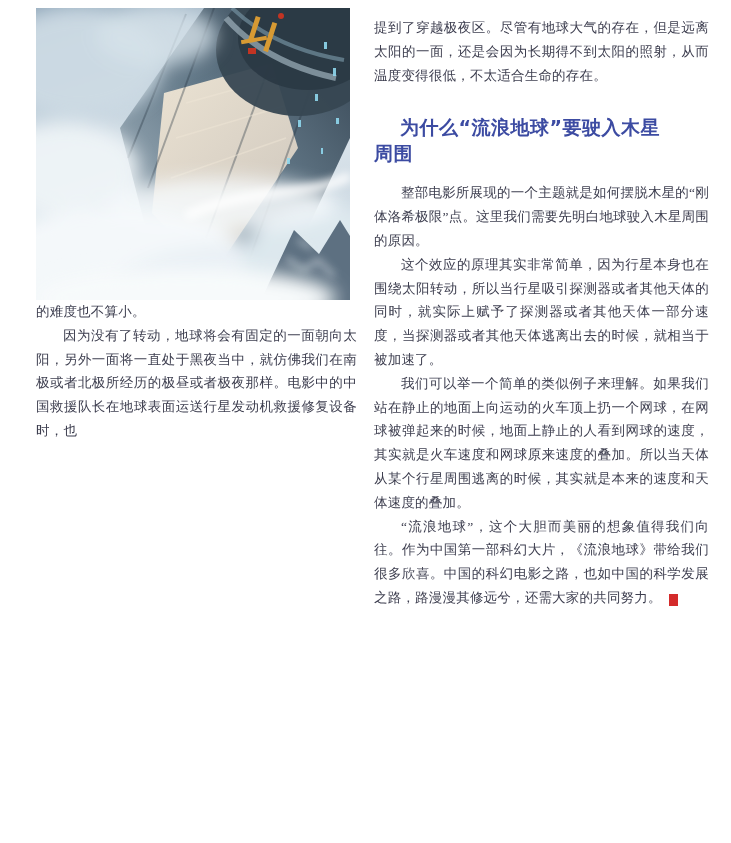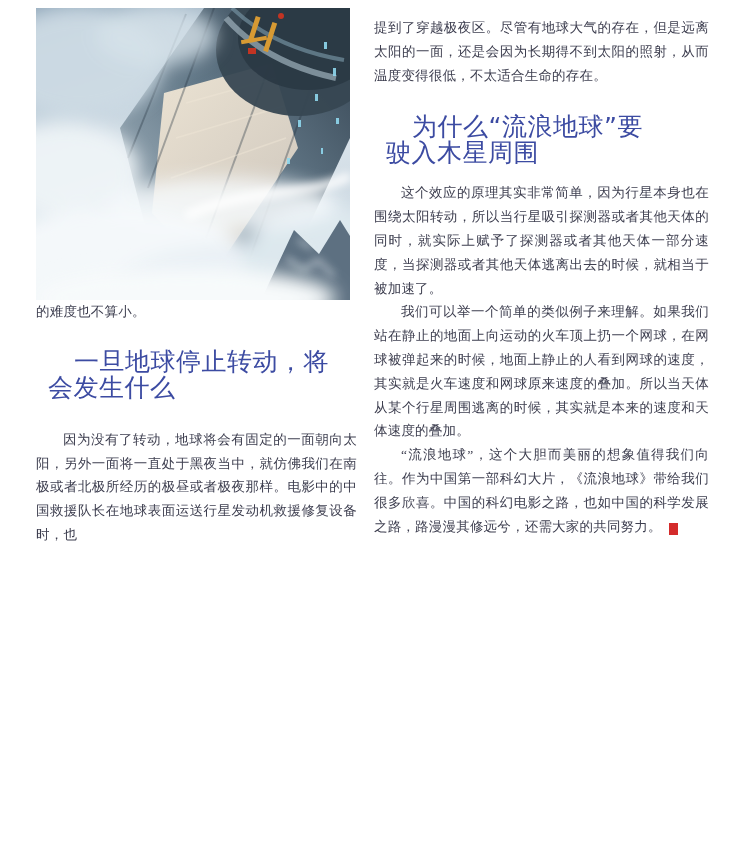--- a/index.html
+++ b/index.html
@@ -26,24 +26,24 @@
     font-size:13.5px;
     line-height:23.8px;
     color:#3d3e4f;
     text-align:justify;
     text-justify:inter-ideograph;
     letter-spacing:0.2px;
   }
   p.indent{text-indent:2em;}
   .tail{margin-top:19px;}
   h2.heading{
-    margin:12px;
+    margin:0;
     font-family:"DejaVu Sans","Liberation Sans",sans-serif;
-    font-weight:400;
-    font-size:25px;
+    font-weight:700;
+    font-size:19px;
     line-height:26px;
     color:#3c4ba2;
     text-indent:26px;
     letter-spacing:0.5px;
   }
   .col-left h2.heading{margin-top:25px;margin-bottom:27px;}
   .col-right h2.heading{margin-top:27px;margin-bottom:15px;padding-right:30px;}
   .endmark{
     display:inline-block;
     width:9px;height:12px;
@@ -148,31 +148,31 @@
         <g stroke="#e8eef2" stroke-width="3" fill="none" opacity="0.85" filter="url(#soft2)">
           <path d="M250,250 L268,262 L282,252 L298,268"></path>
           <path d="M262,232 L276,240"></path>
         </g>
         <ellipse cx="150" cy="290" rx="150" ry="30" fill="#f7fafb" filter="url(#soft)"></ellipse>
       </svg>
     </figure>
 
     <p class="body tail">的难度也不算小。</p>
 
-    <h2 class="heading">一旦地球停止转动，将会发生什么</h2>
 
     <p class="body indent">因为没有了转动，地球将会有固定的一面朝向太阳，另外一面将一直处于黑夜当中，就仿佛我们在南极或者北极所经历的极昼或者极夜那样。电影中的中国救援队长在地球表面运送行星发动机救援修复设备时，也</p>
   </div>
 
   <div class="col col-right">
 
     <p class="body">提到了穿越极夜区。尽管有地球大气的存在，但是远离太阳的一面，还是会因为长期得不到太阳的照射，从而温度变得很低，不太适合生命的存在。</p>
 
     <h2 class="heading">为什么“流浪地球”要驶入木星周围</h2>
 
+    <p class="body indent">整部电影所展现的一个主题就是如何摆脱木星的“刚体洛希极限”点。这里我们需要先明白地球驶入木星周围的原因。</p>
     <p class="body indent">这个效应的原理其实非常简单，因为行星本身也在围绕太阳转动，所以当行星吸引探测器或者其他天体的同时，就实际上赋予了探测器或者其他天体一部分速度，当探测器或者其他天体逃离出去的时候，就相当于被加速了。</p>
     <p class="body indent">我们可以举一个简单的类似例子来理解。如果我们站在静止的地面上向运动的火车顶上扔一个网球，在网球被弹起来的时候，地面上静止的人看到网球的速度，其实就是火车速度和网球原来速度的叠加。所以当天体从某个行星周围逃离的时候，其实就是本来的速度和天体速度的叠加。</p>
     <p class="body indent">
       <span>“流浪地球”，这个大胆而美丽的想象值得我们向往。作为中国第一部科幻大片，《流浪地球》带给我们很多欣喜。中国的科幻电影之路，也如中国的科学发展之路，路漫漫其修远兮，还需大家的共同努力。</span><span class="endmark">s</span>
     </p>
   </div>
 
 </div>
 
 </body></html>

